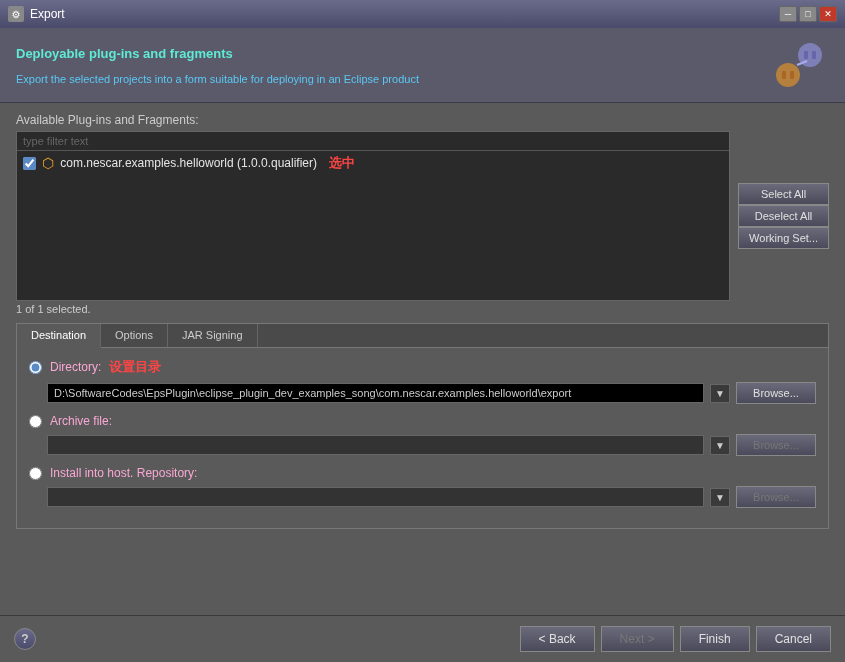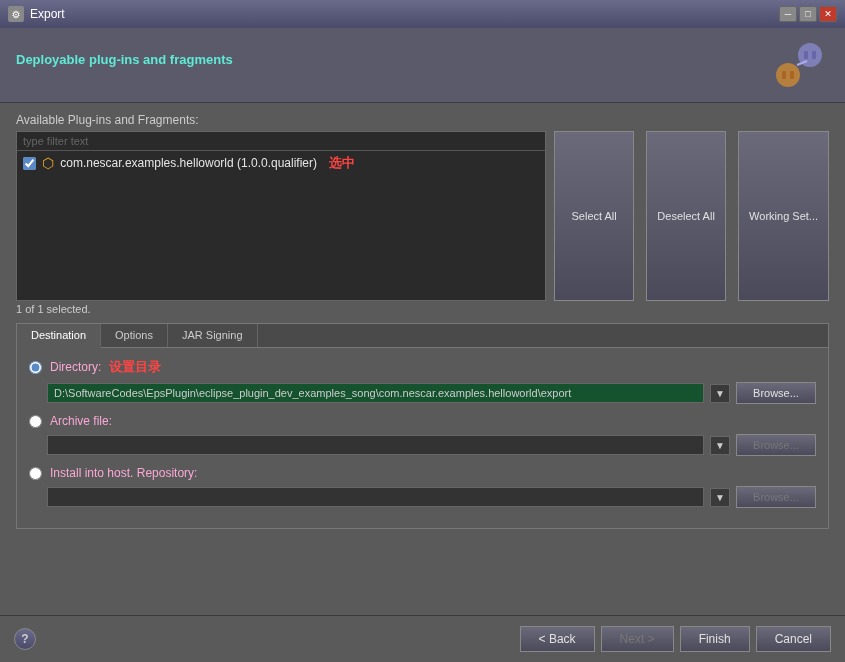--- a/index.html
+++ b/index.html
@@ -154,22 +154,22 @@
       font-size: 12px;
     }
     .plugin-selected-label {
       color: #ff4444;
       font-size: 13px;
       font-weight: bold;
       margin-left: 6px;
     }
     .list-buttons {
       display: flex;
-      flex-direction: row;
-      gap: 12px;
+      flex-direction: column;
+      gap: 0;
       justify-content: center;
     }
     .btn {
       background: linear-gradient(to bottom, #6a6a7a, #4a4a5a);
       border: 1px solid #888;
       color: #e0e0e0;
       padding: 4px 10px;
       font-size: 11px;
       cursor: pointer;
       white-space: nowrap;
@@ -239,21 +239,21 @@
 
     .input-row {
       display: flex;
       align-items: center;
       gap: 6px;
       margin-bottom: 10px;
       margin-left: 18px;
     }
     .path-input {
       flex: 1;
-      background: #14532d;
+      background: #000000;
       border: 1px solid #666;
       color: #cccccc;
       padding: 3px 6px;
       font-size: 11px;
       outline: none;
     }
     .path-input:disabled {
       color: #777;
       background: #333;
     }
@@ -324,20 +324,21 @@
     <div class="title-btn">□</div>
     <div class="title-btn close">✕</div>
   </div>
 </div>
 
 <div class="dialog">
 
   <div class="header-section">
     <div class="header-text">
       <div class="header-title">Deployable plug-ins and fragments</div>
+      <div class="header-subtitle">Export the selected projects into a form suitable for deploying in an Eclipse product</div>
     </div>
     <div class="header-icon">
 
       <svg width="55" height="45">
         <ellipse cx="38" cy="12" rx="12" ry="12" fill="#8888cc" opacity="0.8"></ellipse>
         <rect x="32" y="8" width="4" height="8" fill="#6666aa" rx="1"></rect>
         <rect x="40" y="8" width="4" height="8" fill="#6666aa" rx="1"></rect>
         <ellipse cx="16" cy="32" rx="12" ry="12" fill="#cc8833" opacity="0.8"></ellipse>
         <rect x="10" y="28" width="4" height="8" fill="#aa6622" rx="1"></rect>
         <rect x="18" y="28" width="4" height="8" fill="#aa6622" rx="1"></rect>

